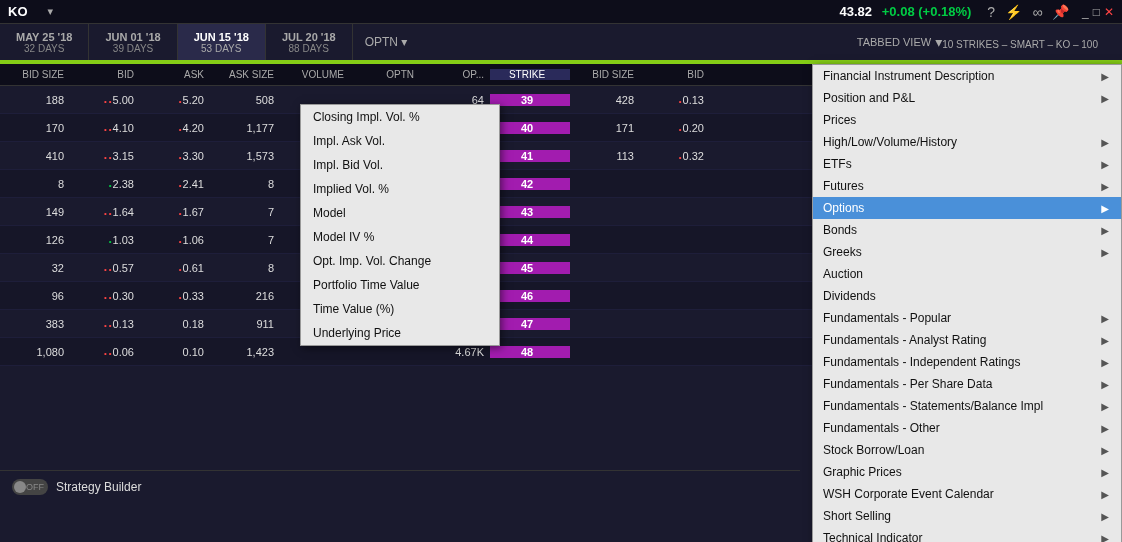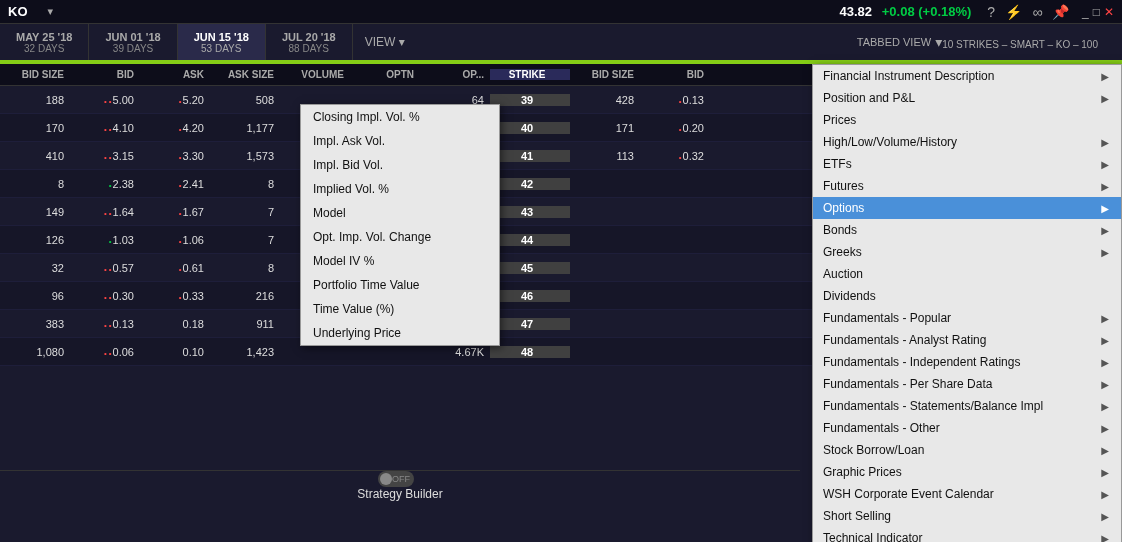--- a/index.html
+++ b/index.html
@@ -143,21 +143,21 @@
       background: #0d0d1a;
       height: 22px;
       align-items: center;
       border-bottom: 1px solid #333;
     }
     .col-header {
       text-align: right;
       padding-right: 6px;
       color: #aaaaaa;
       font-size: 10px;
-      font-weight: bold;
+      font-weight: normal;
     }
     .col-header.strike-col {
       background: #2a2a5a;
       text-align: center;
       color: #ffffff;
     }
 
     .options-row {
       display: grid;
       grid-template-columns: 70px 70px 70px 70px 70px 70px 70px 80px 70px 70px 70px;
@@ -168,42 +168,41 @@
     .options-row:nth-child(even) { background: #161628; }
     .options-row:nth-child(odd) { background: #1a1a2e; }
 
     .cell {
       text-align: right;
       padding-right: 6px;
       font-size: 11px;
       color: #dddddd;
     }
     .cell.strike {
-      background: #404040;
+      background: #a21caf;
       text-align: center;
       color: #ffffff;
       font-weight: bold;
     }
     .cell.bid { color: #dddddd; }
     .cell.ask { color: #dddddd; }
     .dot-red::before { content: '•'; color: #ff4444; margin-right: 2px; font-size: 8px; }
 
     
     #strategy-builder {
       background: #1a1a2e;
       height: 32px;
       display: flex;
       align-items: center;
       padding: 0 12px;
       border-top: 1px solid #333;
       position: absolute;
       bottom: 0;
       left: 0;
       right: 820px;
-      flex-direction: column;
     }
     #toggle-off {
       background: #444;
       border-radius: 10px;
       width: 36px;
       height: 16px;
       display: flex;
       align-items: center;
       padding: 2px;
       cursor: pointer;
@@ -307,21 +306,21 @@
   </div>
   <div class="date-tab active">
     <span class="date-main">JUN 15 '18</span>
     <span class="date-sub">53 DAYS</span>
   </div>
   <div class="date-tab">
     <span class="date-main">JUL 20 '18</span>
     <span class="date-sub">88 DAYS</span>
   </div>
   <div id="more-btn">
-    <span>VIEW ▾</span>
+    <span>OPTN ▾</span>
   </div>
   <div id="right-controls">
     <div id="tabbed-view-btn">
       <span>TABBED VIEW</span>
       <span style="font-size:14px;">▾</span>
     </div>
     <span id="strikes-info">10 STRIKES –  SMART –  KO – 100</span>
   </div>
 </div>
 
@@ -486,22 +485,22 @@
     <span id="strategy-label">Strategy Builder</span>
   </div>
 
   <div id="left-submenu" style="position:absolute;top:40px;left:300px;width:200px;background:#e8e8e8;border:1px solid #999;z-index:99;box-shadow:2px 2px 8px rgba(0,0,0,0.5);">
     <div id="left-submenu-items">
         <div class="sub-menu-item">Closing Impl. Vol. %</div>
         <div class="sub-menu-item">Impl. Ask Vol.</div>
         <div class="sub-menu-item">Impl. Bid Vol.</div>
         <div class="sub-menu-item">Implied Vol. %</div>
         <div class="sub-menu-item">Model</div>
+        <div class="sub-menu-item">Model IV %</div>
         <div class="sub-menu-item">Opt. Imp. Vol. Change</div>
-        <div class="sub-menu-item">Model IV %</div>
         <div class="sub-menu-item">Portfolio Time Value</div>
         <div class="sub-menu-item">Time Value (%)</div>
         <div class="sub-menu-item">Underlying Price</div>
       </div>
   </div>
 
   <div id="dropdown-overlay" style="position:absolute;top:0;right:0;width:310px;background:#e8e8e8;border:1px solid #999;z-index:100;box-shadow:2px 2px 8px rgba(0,0,0,0.5);">
     <div id="right-menu-items">
         <div class="menu-item">
           <span>Financial Instrument Description</span>

